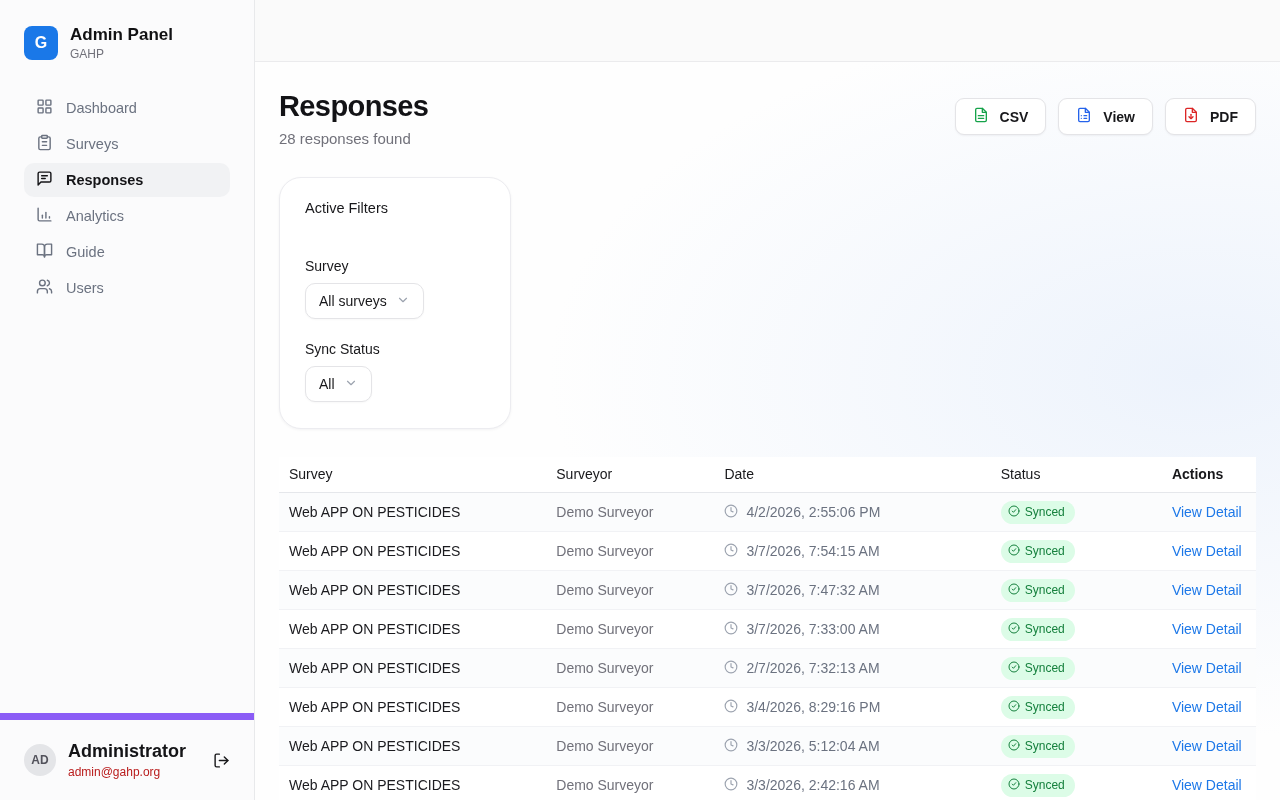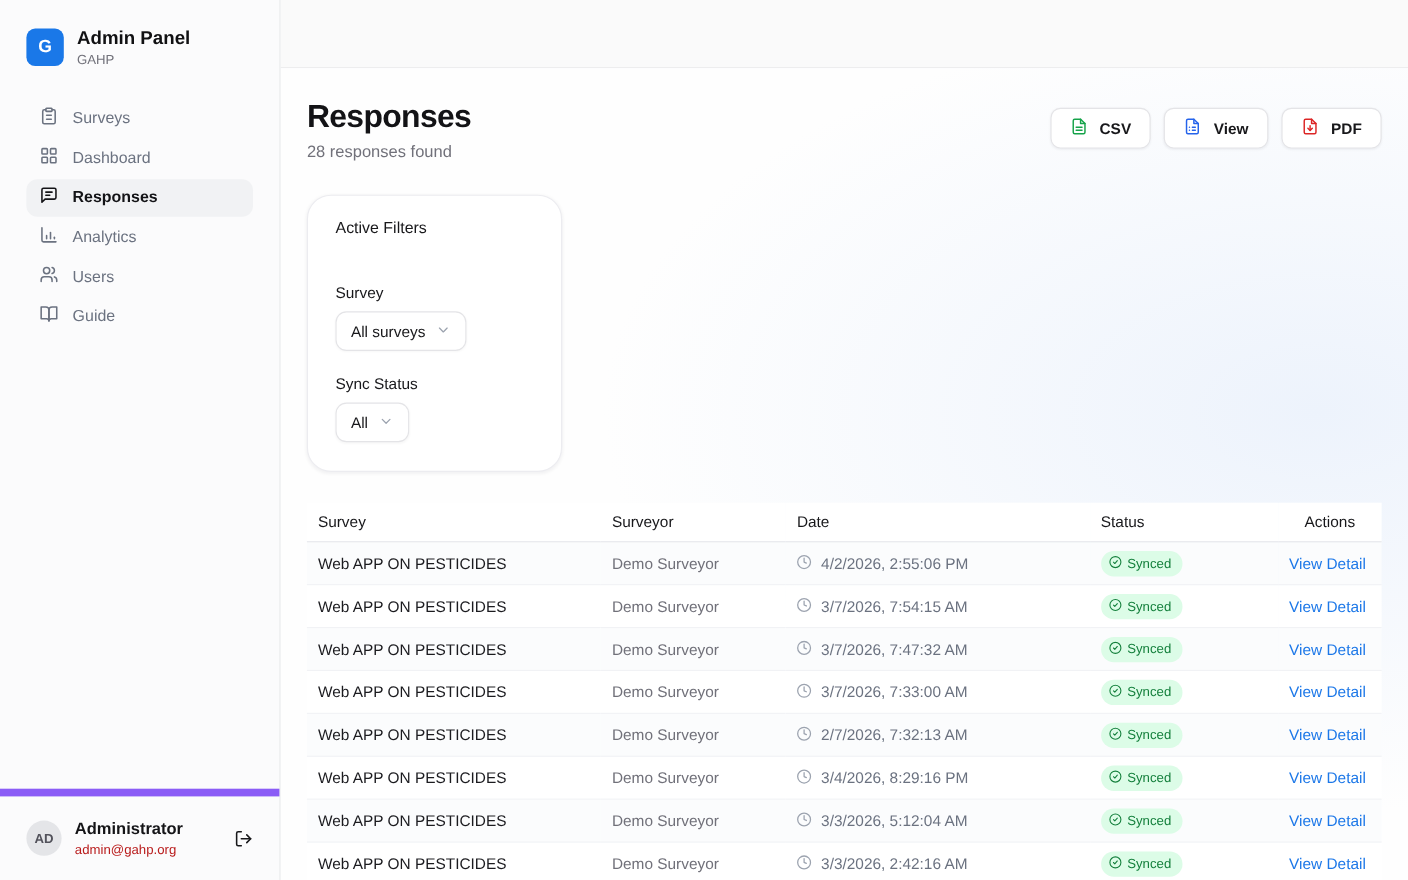--- a/index.html
+++ b/index.html
@@ -25,21 +25,21 @@
               border-radius:10px; color:#6b7280; font-size:14.5px; cursor:pointer; }
   .nav-item.active { background:#f1f2f4; color:#141417; font-weight:700; }
   .nav-item svg { width:17px; height:17px; flex:none; }
 
   .sidebar-footer { position:absolute; left:0; right:0; bottom:0;
                     border-top:7px solid #8b5cf6; padding:21px 24px;
                     display:flex; align-items:center; gap:12px; }
   .avatar { width:32px; height:32px; border-radius:50%; background:#e4e5e8; color:#52525b;
             font-size:12px; font-weight:600; display:flex; align-items:center;
             justify-content:center; flex:none; }
-  .user-name { font-size:15px; font-weight:700; color:#141417; line-height:1.2; }
+  .user-name { font-size:18px; font-weight:700; color:#141417; line-height:1.2; }
   .user-email { font-size:12px; color:#b91c1c; margin-top:2px; }
   .logout-btn { margin-left:auto; background:none; border:none; padding:0; color:#18181b; cursor:pointer; }
   .logout-btn svg { width:17px; height:17px; display:block; }
 
   
   .main { flex:1; display:flex; flex-direction:column; min-width:0; }
   .topbar { height:62px; background:#fafafa; border-bottom:1px solid #ebebed; flex:none; }
   .content { flex:1; padding:28px 24px 0 24px;
              background: radial-gradient(1000px 560px at 92% 42%, #edf3fc 0%, rgba(255,255,255,0) 65%) #fefefe; }
 
@@ -66,21 +66,21 @@
                 padding:0 13px; background:#fff; border:1px solid #e4e4e7; border-radius:10px;
                 font-size:14px; color:#18181b; cursor:pointer; font-family:inherit;
                 box-shadow:0 1px 2px rgba(16,24,40,.03); }
   .select-btn svg { width:14px; height:14px; color:#9ca3af; }
 
   
   .table-wrap { margin-top:28px; }
   table { width:100%; border-collapse:collapse; table-layout:fixed; }
   thead th { text-align:left; font-size:14px; font-weight:500; color:#18181b;
              padding:9px 10px 10px 10px; border-bottom:1px solid #e5e7eb; background:#fff; }
-  th.col-actions { text-align:center; }
+  th.col-actions { text-align:left;font-weight:bold; }
   tbody td { font-size:14px; padding:0 10px; height:39px; border-bottom:1px solid #f1f2f5; }
   tbody tr:nth-child(odd) { background:#fbfcfd; }
   tbody tr:nth-child(even) { background:#ffffff; }
   td.cell-survey { font-weight:500; color:#1b1b1f; }
   td.cell-surveyor { color:#71717a; }
   .date-inner { display:flex; align-items:center; gap:8px; color:#6b7280; }
   .date-inner svg { width:14px; height:14px; color:#9ca3af; flex:none; }
   .badge { display:inline-flex; align-items:center; gap:5px; font-size:12px; font-weight:500;
            padding:4px 10px 4px 7px; border-radius:999px; }
   .badge svg { width:12px; height:12px; }
@@ -96,39 +96,39 @@
     <div>
       <div class="brand-title">Admin Panel</div>
       <div class="brand-sub">GAHP</div>
     </div>
   </div>
 
   <nav class="nav">
     <div class="nav-item">
       <span>
         <svg viewBox="0 0 24 24" fill="none" stroke="currentColor" stroke-width="2" stroke-linecap="round" stroke-linejoin="round" width="17" height="17">
+            <rect x="3" y="3" width="7" height="7" rx="1"></rect>
+            <rect x="14" y="3" width="7" height="7" rx="1"></rect>
+            <rect x="14" y="14" width="7" height="7" rx="1"></rect>
+            <rect x="3" y="14" width="7" height="7" rx="1"></rect>
+          </svg>
+      </span>
+      <span>Dashboard</span>
+    </div>
+    <div class="nav-item">
+      <span>
+        <svg viewBox="0 0 24 24" fill="none" stroke="currentColor" stroke-width="2" stroke-linecap="round" stroke-linejoin="round" width="17" height="17">
             <rect x="8" y="2" width="8" height="4" rx="1"></rect>
             <path d="M16 4h2a2 2 0 0 1 2 2v14a2 2 0 0 1-2 2H6a2 2 0 0 1-2-2V6a2 2 0 0 1 2-2h2"></path>
             <path d="M9 11h6"></path>
             <path d="M9 16h6"></path>
           </svg>
       </span>
       <span>Surveys</span>
     </div>
-    <div class="nav-item">
-      <span>
-        <svg viewBox="0 0 24 24" fill="none" stroke="currentColor" stroke-width="2" stroke-linecap="round" stroke-linejoin="round" width="17" height="17">
-            <rect x="3" y="3" width="7" height="7" rx="1"></rect>
-            <rect x="14" y="3" width="7" height="7" rx="1"></rect>
-            <rect x="14" y="14" width="7" height="7" rx="1"></rect>
-            <rect x="3" y="14" width="7" height="7" rx="1"></rect>
-          </svg>
-      </span>
-      <span>Dashboard</span>
-    </div>
     <div class="nav-item active">
       <span>
         <svg viewBox="0 0 24 24" fill="none" stroke="currentColor" stroke-width="2" stroke-linecap="round" stroke-linejoin="round" width="17" height="17">
             <path d="M21 15a2 2 0 0 1-2 2H7l-4 4V5a2 2 0 0 1 2-2h14a2 2 0 0 1 2 2z"></path>
             <path d="M8 8h8"></path>
             <path d="M8 12h5"></path>
           </svg>
       </span>
       <span>Responses</span>
     </div>
@@ -139,36 +139,36 @@
             <path d="M9 17v-4"></path>
             <path d="M14 17v-8"></path>
             <path d="M19 17v-2"></path>
           </svg>
       </span>
       <span>Analytics</span>
     </div>
     <div class="nav-item">
       <span>
         <svg viewBox="0 0 24 24" fill="none" stroke="currentColor" stroke-width="2" stroke-linecap="round" stroke-linejoin="round" width="17" height="17">
+            <path d="M2 3h6a4 4 0 0 1 4 4v14a3 3 0 0 0-3-3H2z"></path>
+            <path d="M22 3h-6a4 4 0 0 0-4 4v14a3 3 0 0 1 3-3h7z"></path>
+          </svg>
+      </span>
+      <span>Guide</span>
+    </div>
+    <div class="nav-item">
+      <span>
+        <svg viewBox="0 0 24 24" fill="none" stroke="currentColor" stroke-width="2" stroke-linecap="round" stroke-linejoin="round" width="17" height="17">
             <path d="M16 21v-2a4 4 0 0 0-4-4H6a4 4 0 0 0-4 4v2"></path>
             <circle cx="9" cy="7" r="4"></circle>
             <path d="M22 21v-2a4 4 0 0 0-3-3.87"></path>
             <path d="M16 3.13a4 4 0 0 1 0 7.75"></path>
           </svg>
       </span>
       <span>Users</span>
-    </div>
-    <div class="nav-item">
-      <span>
-        <svg viewBox="0 0 24 24" fill="none" stroke="currentColor" stroke-width="2" stroke-linecap="round" stroke-linejoin="round" width="17" height="17">
-            <path d="M2 3h6a4 4 0 0 1 4 4v14a3 3 0 0 0-3-3H2z"></path>
-            <path d="M22 3h-6a4 4 0 0 0-4 4v14a3 3 0 0 1 3-3h7z"></path>
-          </svg>
-      </span>
-      <span>Guide</span>
     </div>
   </nav>
 
   <div class="sidebar-footer">
     <div class="avatar">AD</div>
     <div>
       <div class="user-name">Administrator</div>
       <div class="user-email">admin@gahp.org</div>
     </div>
     <button class="logout-btn">

